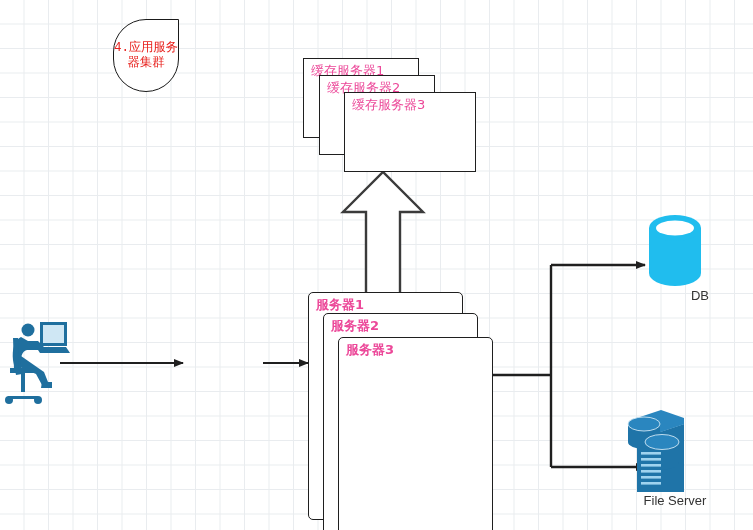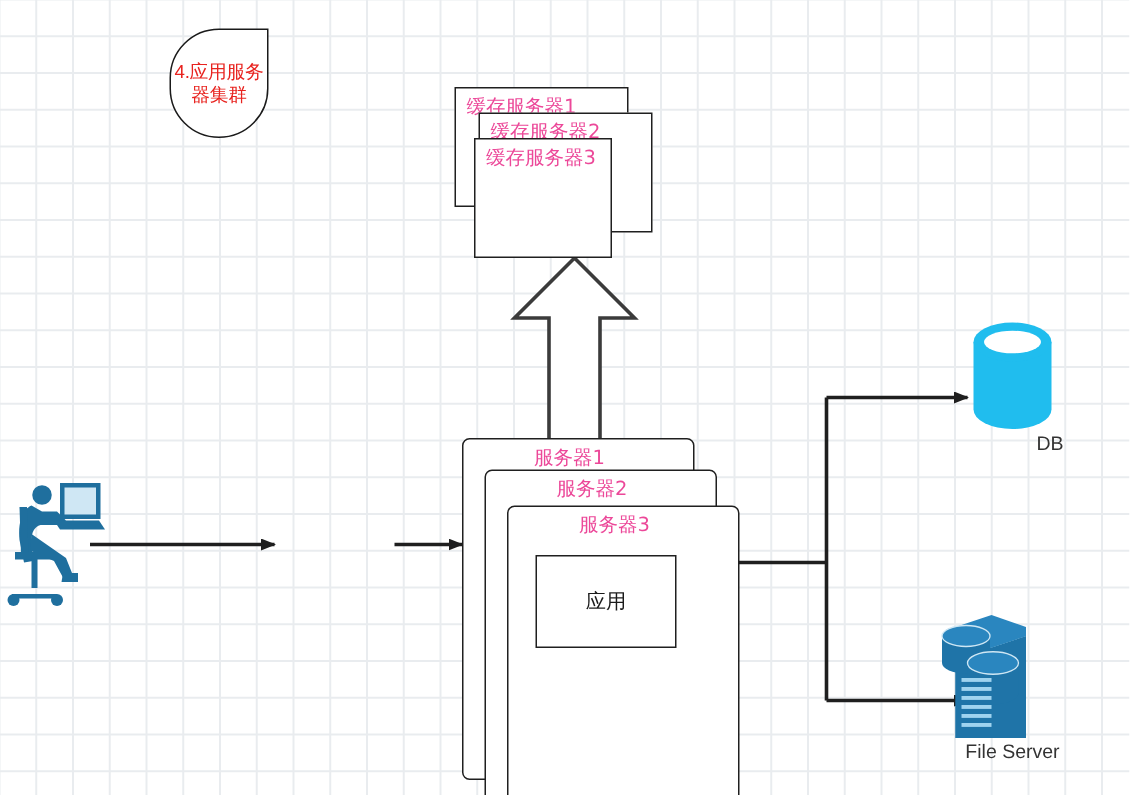--- a/index.html
+++ b/index.html
@@ -27,36 +27,36 @@
     left:113px;top:19px;width:66px;height:73px;
     border:1.6px solid #1a1a1a;
     border-radius:34px 0 34px 34px;
     background:#ffffff;
     box-sizing:border-box;
     display:flex;align-items:center;justify-content:center;
   }
   .callout-text{
     color:#e8231f;font-size:12.5px;line-height:15px;
     text-align:center;letter-spacing:-0.2px;
-    font-family:Liberation Sans, sans-serif;
+    font-family:Liberation Mono, monospace;
   }
 
   
   .box{
     background:#ffffff;
     border:1.7px solid #1f1f1f;
     box-sizing:border-box;
   }
   .box-label{
     position:absolute;left:7px;top:3px;
     font-size:13px;color:#ec4899;
     font-family:"DejaVu Sans",sans-serif;
     white-space:nowrap;
   }
-  .bold-label{font-weight:normal;margin-left:40px;}
+  .bold-label{font-weight:bold;}
 
   .srv-box{border-radius:5px;}
 
   .inner-box{
     background:#ffffff;
     border:1.7px solid #1f1f1f;
     box-sizing:border-box;
     display:flex;align-items:center;justify-content:center;
     font-size:13.5px;color:#1a1a1a;
     font-family:"DejaVu Sans",sans-serif;
@@ -171,33 +171,32 @@
   <div class="abs callout">
     <span class="callout-text">4.应用服务器集群</span>
   </div>
 
   <div class="abs box" style="left:303px;top:58px;width:116px;height:80px;">
     <span class="box-label">缓存服务器1</span>
   </div>
   <div class="abs box" style="left:319px;top:75px;width:116px;height:80px;">
     <span class="box-label">缓存服务器2</span>
   </div>
-  <div class="abs box" style="left:316px;top:92px;width:92px;height:80px;">
+  <div class="abs box" style="left:344px;top:92px;width:132px;height:80px;">
     <span class="box-label">缓存服务器3</span>
   </div>
 
   <div class="abs box srv-box" style="left:308px;top:292px;width:155px;height:228px;">
     <span class="box-label bold-label">服务器1</span>
   </div>
   <div class="abs box srv-box" style="left:323px;top:313px;width:155px;height:228px;">
     <span class="box-label bold-label">服务器2</span>
   </div>
   <div class="abs box srv-box" style="left:338px;top:337px;width:155px;height:228px;">
     <span class="box-label bold-label">服务器3</span>
   </div>
 
-  <div class="abs inner-box" style="left:357px;top:370px;width:94px;height:62px;">应用</div>
 
 
   <div class="abs caption" style="left:665px;top:288px;width:70px;">DB</div>
   <div class="abs caption" style="left:615px;top:493px;width:120px;">File Server</div>
 
 </div>
 
 </body></html>

